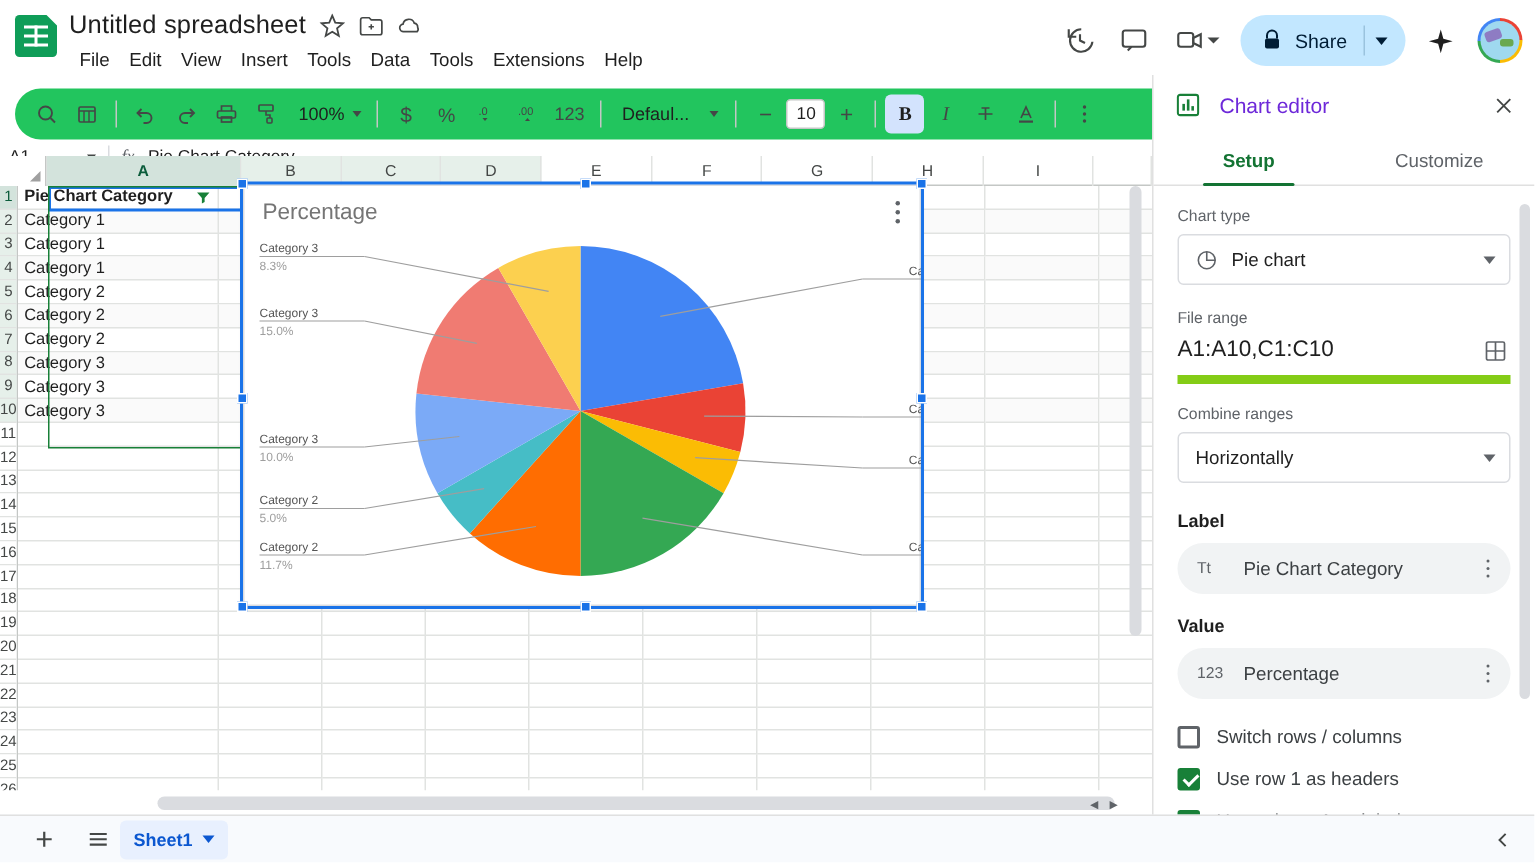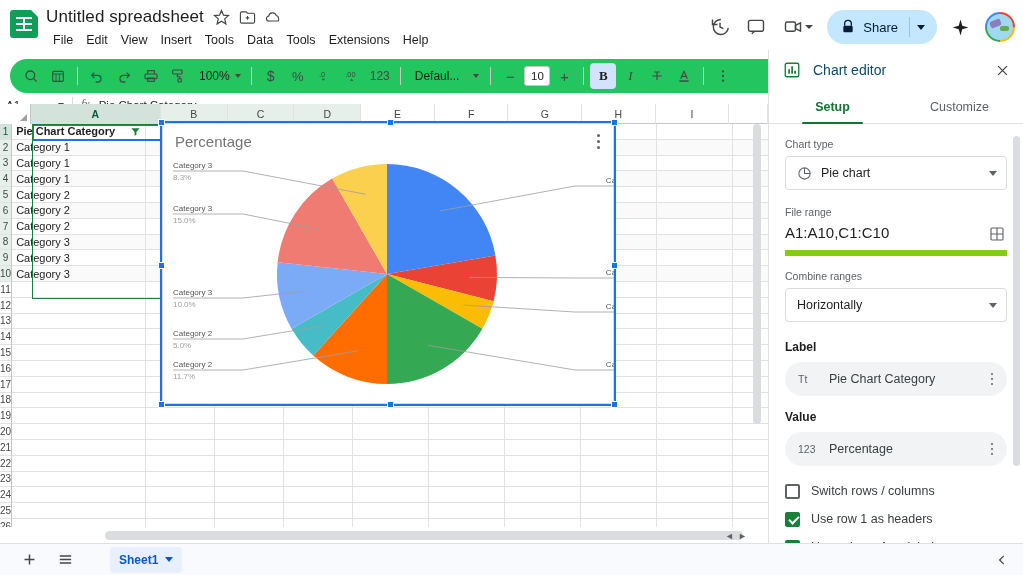--- a/index.html
+++ b/index.html
@@ -131,36 +131,36 @@
 
   
   .hscroll-row{ position:absolute; left:0; top:527px; width:768px; height:17px; background:#fff; display:flex; align-items:center;}
   .hscroll-track{ margin-left:105px; width:640px; height:9px; position:relative;}
   .hscroll-thumb{ position:absolute; left:0; top:0; width:638px; height:9px; background:#dadce0; border-radius:5px;}
   .bottombar { position:absolute; left:0; bottom:0; width:1023px; height:32px; background:#f8fafd;
                border-top:1px solid #e0e0e0; display:flex; align-items:center; padding:0 8px; }
   .bb-btn { width:30px;height:26px;display:flex;align-items:center;justify-content:center;color:#444746;cursor:pointer;margin-left:6px;}
   .bb-btn svg{width:17px;height:17px;fill:currentColor;}
   .sheet-tab { height:26px; background:#e8f0fe; color:#0b57d0; font-size:12px; font-weight:bold;
-               border-radius:4px; display:flex; align-items:center; padding:0 9px; gap:7px; margin-left:30px; cursor:pointer;}
+               border-radius:4px; display:flex; align-items:center; padding:0 9px; gap:7px; margin-left:0; cursor:pointer;}
   .sheet-caret{ width:0;height:0;border-left:4px solid transparent;border-right:4px solid transparent;border-top:5px solid #0b57d0;}
   .bb-right{ margin-left:auto; width:26px;height:26px;display:flex;align-items:center;justify-content:center;color:#444746;cursor:pointer;}
   .bb-right svg{width:14px;height:14px;fill:currentColor;}
   .grid-vsb { position:absolute; left:752px; top:124px; width:11px; height:400px;}
   .grid-vsb .t{ position:absolute; left:1px; top:0; width:8px; height:300px; background:#dadce0;border-radius:5px;}
   .arrowbox{ position:absolute; left:725px; top:528px; width:34px; height:15px; display:flex; align-items:center; gap:4px;}
   .arrowbox div{font-size:9px;color:#5f6368;cursor:pointer;}
 
   
   .panel { position:absolute; right:0; top:50px; width:255px; height:507px; background:#fff;
            border-left:1px solid #e0e0e0; }
   .panel-head { height:40px; display:flex; align-items:center; padding:0 8px 0 14px; }
   .panel-icon { width:18px;height:18px;margin-right:12px;color:#188038;display:flex;align-items:center;}
   .panel-icon svg{width:18px;height:18px;fill:currentColor;}
-  .panel-title { font-size:14px; color:#0c4a6e; flex:1 1 auto; }
+  .panel-title { font-size:14px; color:#6d28d9; flex:1 1 auto; }
   .panel-close { width:26px;height:26px;display:flex;align-items:center;justify-content:center;color:#444746;cursor:pointer;border-radius:50%;}
   .panel-close svg{width:15px;height:15px;fill:currentColor;}
   .panel-tabs { display:flex; border-bottom:1px solid #e0e0e0; }
   .ptab { flex:1 1 50%; text-align:center; font-size:12.5px; color:#5f6368; padding:10px 0 9px; cursor:pointer; position:relative;}
   .ptab.active { color:#137333; font-weight:bold; }
   .ptab.active::after{ content:""; position:absolute; left:26%; right:26%; bottom:-1px; height:2.5px; background:#137333; border-radius:2px;}
   .panel-body { padding:14px 16px 0 16px; position:relative; height:466px; overflow:hidden;}
   .fld-label { font-size:10.5px; color:#5f6368; margin-bottom:6px; }
   .fld-label.bold { font-size:12px; color:#1f1f1f; font-weight:bold; margin-top:18px; margin-bottom:8px;}
   .select {

